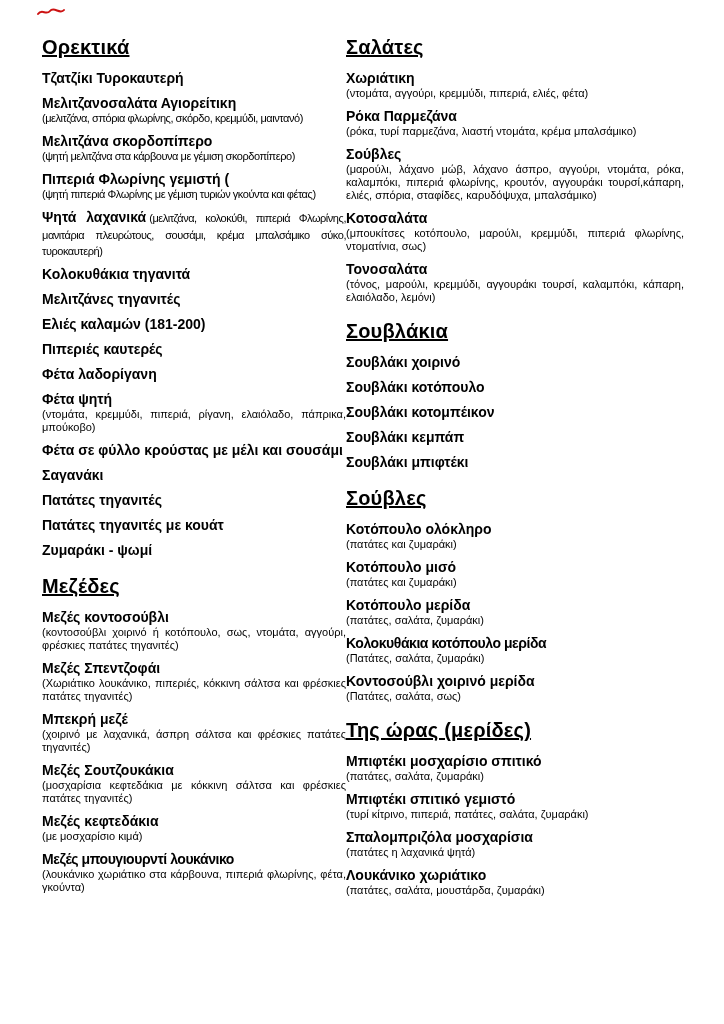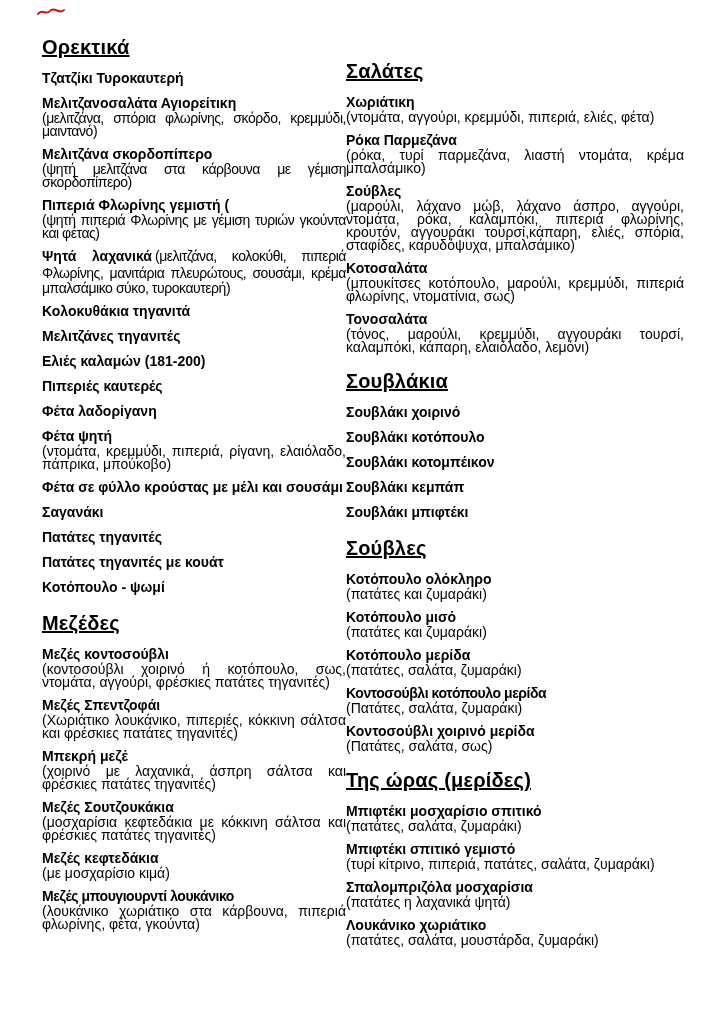--- a/index.html
+++ b/index.html
@@ -13,40 +13,40 @@
     font-family: "Liberation Sans", sans-serif;
     -webkit-font-smoothing: antialiased;
   }
   .red-mark { position: absolute; top: 4px; left: 36px; }
   .page {
     display: flex;
     padding: 36px 40px 16px 42px;
   }
   .column { min-width: 0; }
   .column.left  { flex: 0 0 304px; }
-  .column.right { flex: 1; margin-top: 24px; }
+  .column.right { flex: 1; }
   .menu-section:not(:first-child) { margin-top: 16px; }
   .section-title {
     font-size: 20px;
     font-weight: bold;
     text-decoration: underline;
     letter-spacing: 0.2px;
     margin-bottom: 10px;
   }
   .menu-item { margin-bottom: 7px; }
   .item-name {
     display: block;
     font-size: 14px;
     font-weight: bold;
     line-height: 18px;
     text-align: justify;
   }
   .item-desc {
     display: block;
-    font-size: 14px;
+    font-size: 11px;
     line-height: 13px;
     text-align: justify;
   }
   .menu-item.inline { text-align: justify; line-height: 15px; }
   .menu-item.inline .item-name,
   .menu-item.inline .item-desc { display: inline; }
   .menu-item.inline .item-desc { margin-left: 3px; }
   .condensed { letter-spacing: -0.45px; }
 </style>
 </head>
@@ -103,21 +103,21 @@
         <div class="menu-item">
           <span class="item-name">Σαγανάκι</span>
         </div>
         <div class="menu-item">
           <span class="item-name">Πατάτες τηγανιτές</span>
         </div>
         <div class="menu-item">
           <span class="item-name">Πατάτες τηγανιτές με κουάτ</span>
         </div>
         <div class="menu-item">
-          <span class="item-name">Κοτόπουλο - ψωμί</span>
+          <span class="item-name">Ζυμαράκι - ψωμί</span>
         </div>
       </section>
       <section class="menu-section">
         <h2 class="section-title">Μεζέδες</h2>
         <div class="menu-item">
           <span class="item-name">Μεζές κοντοσούβλι</span>
           <span class="item-desc">(κοντοσούβλι χοιρινό ή κοτόπουλο, σως, ντομάτα, αγγούρι, φρέσκιες πατάτες τηγανιτές)</span>
         </div>
         <div class="menu-item">
           <span class="item-name">Μεζές Σπεντζοφάι</span>
@@ -191,21 +191,21 @@
         </div>
         <div class="menu-item">
           <span class="item-name">Κοτόπουλο μισό</span>
           <span class="item-desc">(πατάτες και ζυμαράκι)</span>
         </div>
         <div class="menu-item">
           <span class="item-name">Κοτόπουλο μερίδα</span>
           <span class="item-desc">(πατάτες, σαλάτα, ζυμαράκι)</span>
         </div>
         <div class="menu-item">
-          <span class="item-name condensed">Κοντοσούβλι κοτόπουλο μερίδα</span>
+          <span class="item-name condensed">Κολοκυθάκια κοτόπουλο μερίδα</span>
           <span class="item-desc">(Πατάτες, σαλάτα, ζυμαράκι)</span>
         </div>
         <div class="menu-item">
           <span class="item-name">Κοντοσούβλι χοιρινό μερίδα</span>
           <span class="item-desc">(Πατάτες, σαλάτα, σως)</span>
         </div>
       </section>
       <section class="menu-section">
         <h2 class="section-title">Της ώρας (μερίδες)</h2>
         <div class="menu-item">

